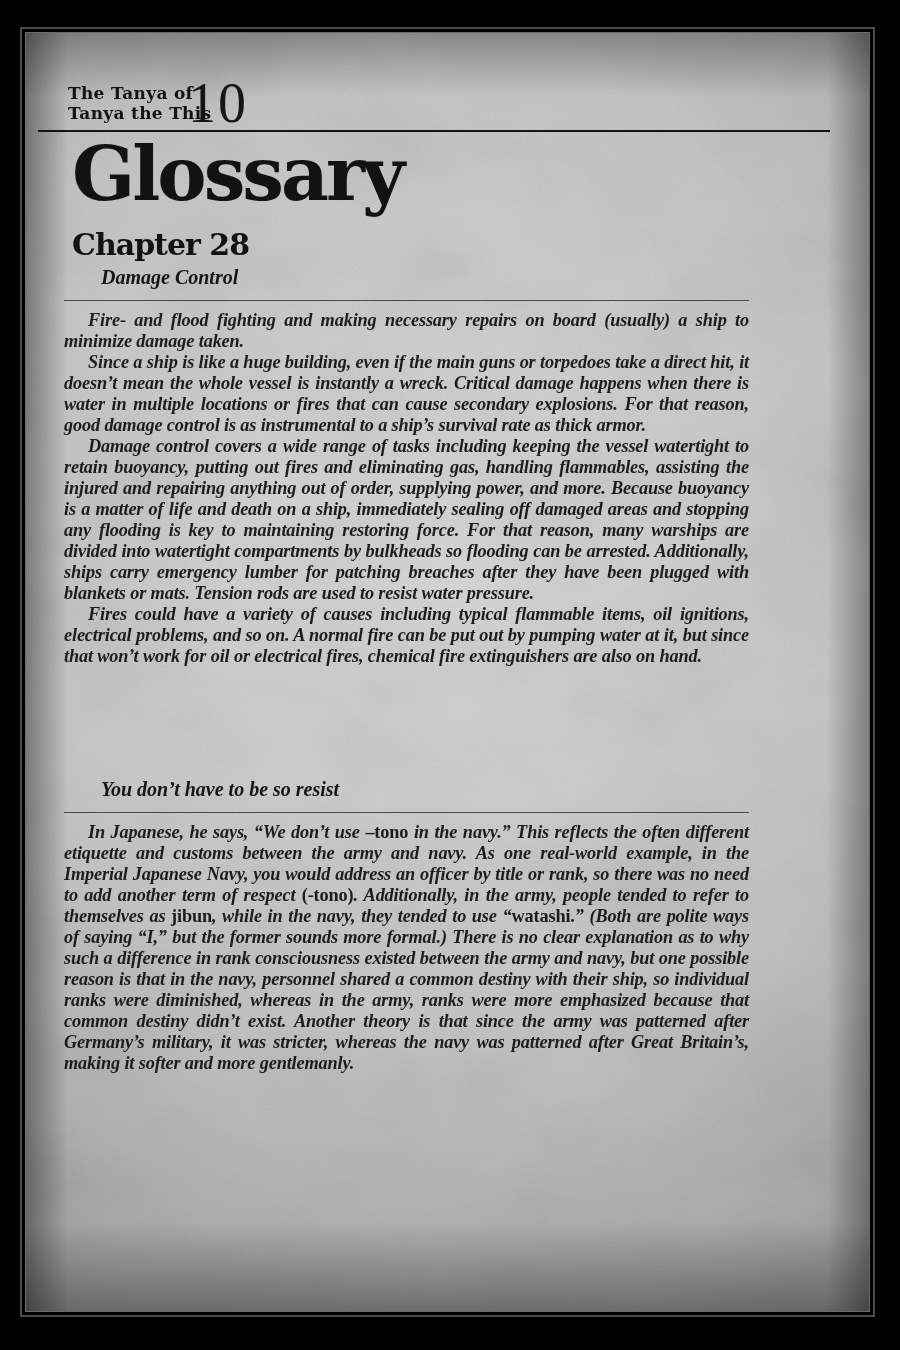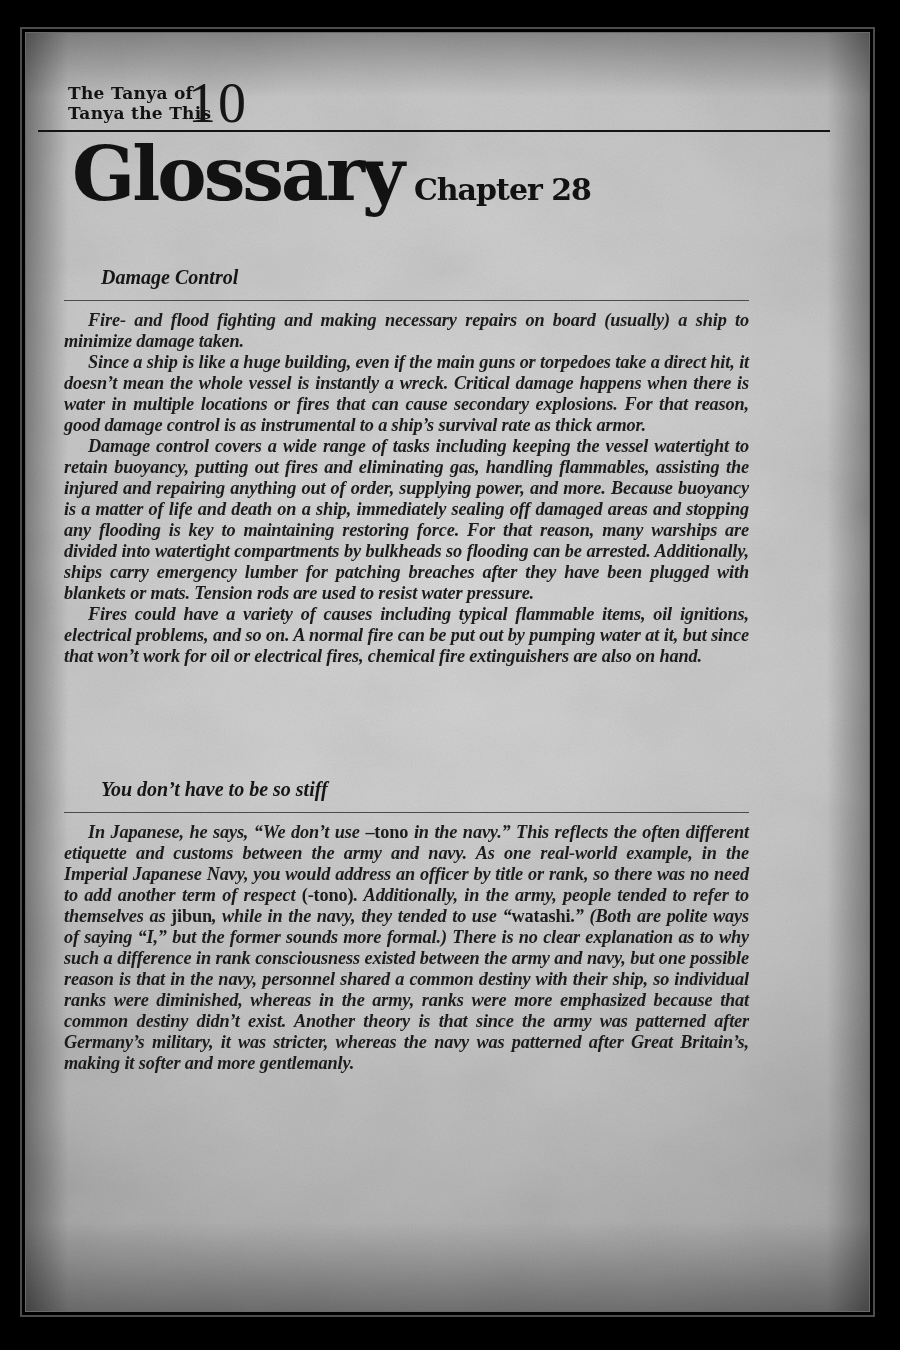--- a/index.html
+++ b/index.html
@@ -49,23 +49,24 @@
     z-index: 2;
   }
   .header-rule {
     position: absolute; left: 12px; top: 97px;
     width: 792px; height: 2px;
     background: #141414;
     z-index: 2;
   }
   .title-row {
     position: absolute; left: 46px; top: 104px;
-    display: flex; align-items: baseline; gap: 12px;
+    display: flex; align-items: baseline; gap: 19px;
     z-index: 2;
     white-space: nowrap;
+    flex-direction: column;
   }
   .page-title {
     font-family: "DejaVu Serif", serif;
     font-weight: bold;
     font-size: 74px; line-height: 1;
     letter-spacing: -3px;
     color: #121212;
   }
   .chapter-subtitle {
     font-family: "DejaVu Serif", serif;
@@ -133,21 +134,21 @@
     <div class="heading-rule"></div>
     <div class="paragraphs">
         <p class="body-para"><span>Fire- and flood fighting and making necessary repairs on board (usually) a ship to minimize damage taken.</span></p>
         <p class="body-para"><span>Since a ship is like a huge building, even if the main guns or torpedoes take a direct hit, it doesn’t mean the whole vessel is instantly a wreck. Critical damage happens when there is water in multiple locations or fires that can cause secondary explosions. For that reason, good damage control is as instrumental to a ship’s survival rate as thick armor.</span></p>
         <p class="body-para"><span>Damage control covers a wide range of tasks including keeping the vessel watertight to retain buoyancy, putting out fires and eliminating gas, handling flammables, assisting the injured and repairing anything out of order, supplying power, and more. Because buoyancy is a matter of life and death on a ship, immediately sealing off damaged areas and stopping any flooding is key to maintaining restoring force. For that reason, many warships are divided into watertight compartments by bulkheads so flooding can be arrested. Additionally, ships carry emergency lumber for patching breaches after they have been plugged with blankets or mats. Tension rods are used to resist water pressure.</span></p>
         <p class="body-para"><span>Fires could have a variety of causes including typical flammable items, oil ignitions, electrical problems, and so on. A normal fire can be put out by pumping water at it, but since that won’t work for oil or electrical fires, chemical fire extinguishers are also on hand.</span></p>
       </div>
   </div>
 
   <div class="section section-2">
-    <h2 class="section-heading">You don’t have to be so stiff</h2>
+    <h2 class="section-heading">You don’t have to be so resist</h2>
     <div class="heading-rule"></div>
     <div class="paragraphs">
         <p class="body-para"><span>In Japanese, he says, “We don’t use </span><span class="upright">–tono</span><span> in the navy.” This reflects the often different etiquette and customs between the army and navy. As one real-world example, in the Imperial Japanese Navy, you would address an officer by title or rank, so there was no need to add another term of respect </span><span class="upright">(-tono)</span><span>. Additionally, in the army, people tended to refer to themselves as </span><span class="upright">jibun</span><span>, while in the navy, they tended to use “</span><span class="upright">watashi.</span><span>” (Both are polite ways of saying “I,” but the former sounds more formal.) There is no clear explanation as to why such a difference in rank consciousness existed between the army and navy, but one possible reason is that in the navy, personnel shared a common destiny with their ship, so individual ranks were diminished, whereas in the army, ranks were more emphasized because that common destiny didn’t exist. Another theory is that since the army was patterned after Germany’s military, it was stricter, whereas the navy was patterned after Great Britain’s, making it softer and more gentlemanly.</span></p>
       </div>
   </div>
 
   <svg class="grain" width="843" height="1278" xmlns="http://www.w3.org/2000/svg">
     <defs>
       <filter id="blotch" x="0" y="0" width="100%" height="100%">
         <feTurbulence type="fractalNoise" baseFrequency="0.007 0.01" numOctaves="4" seed="11"></feTurbulence>

